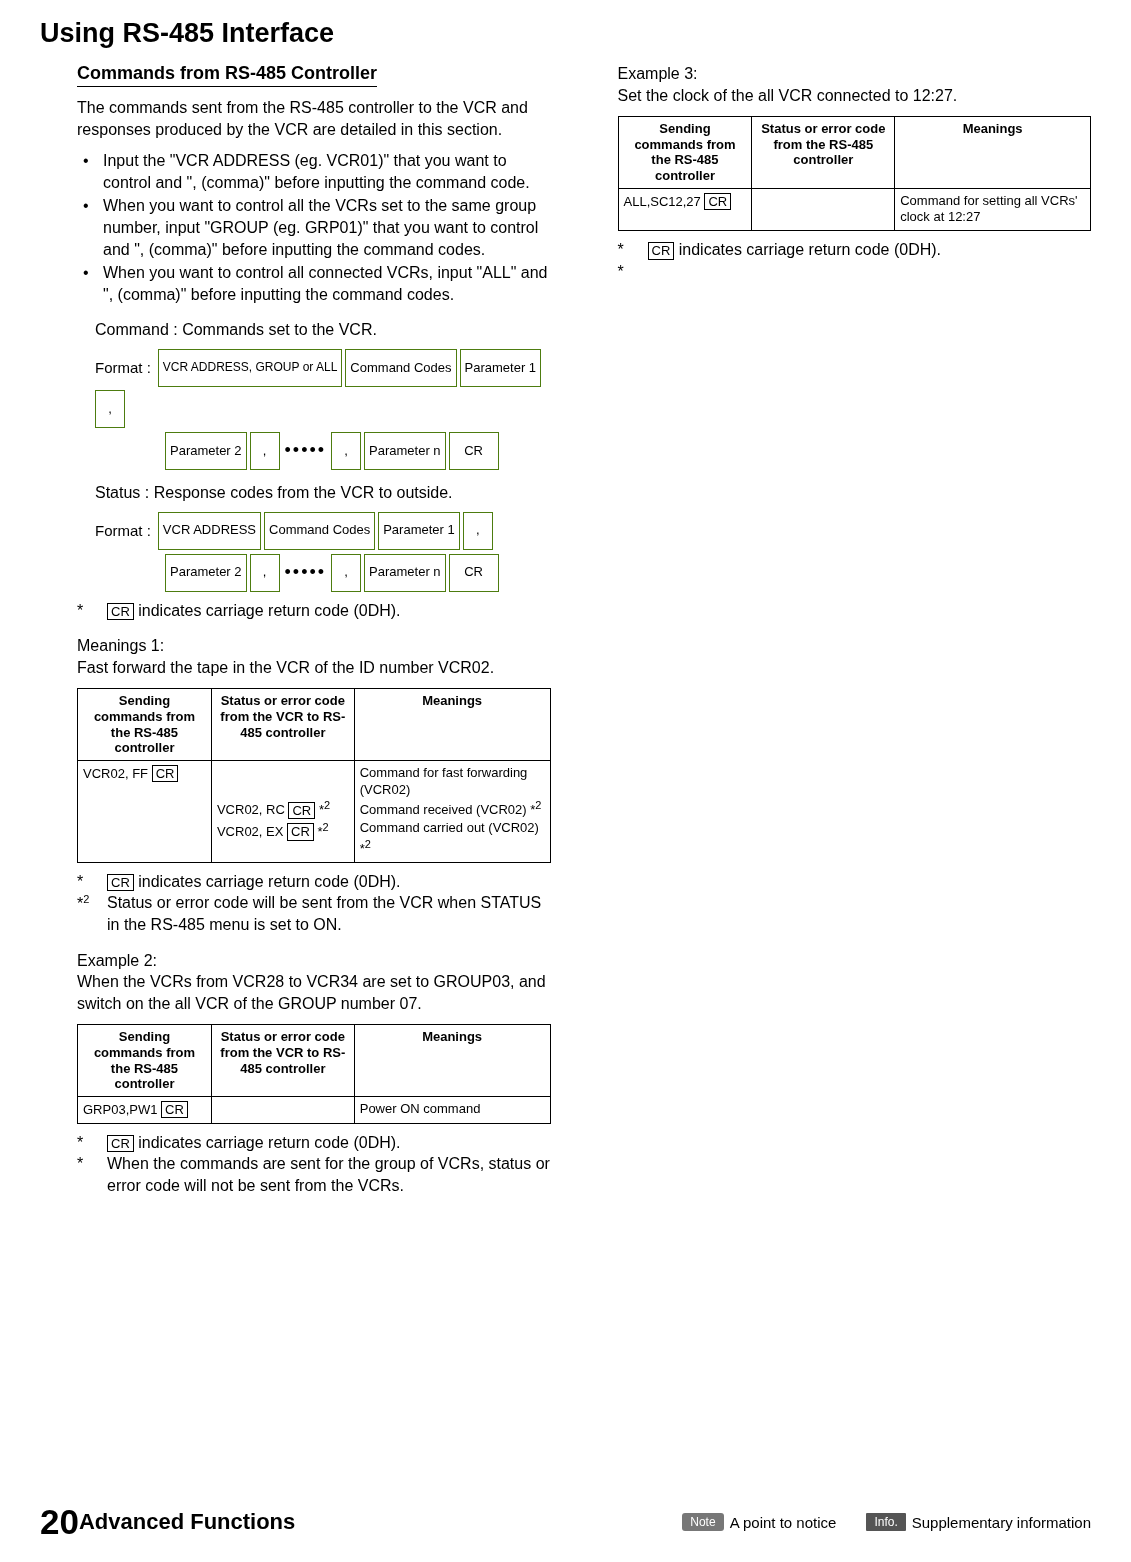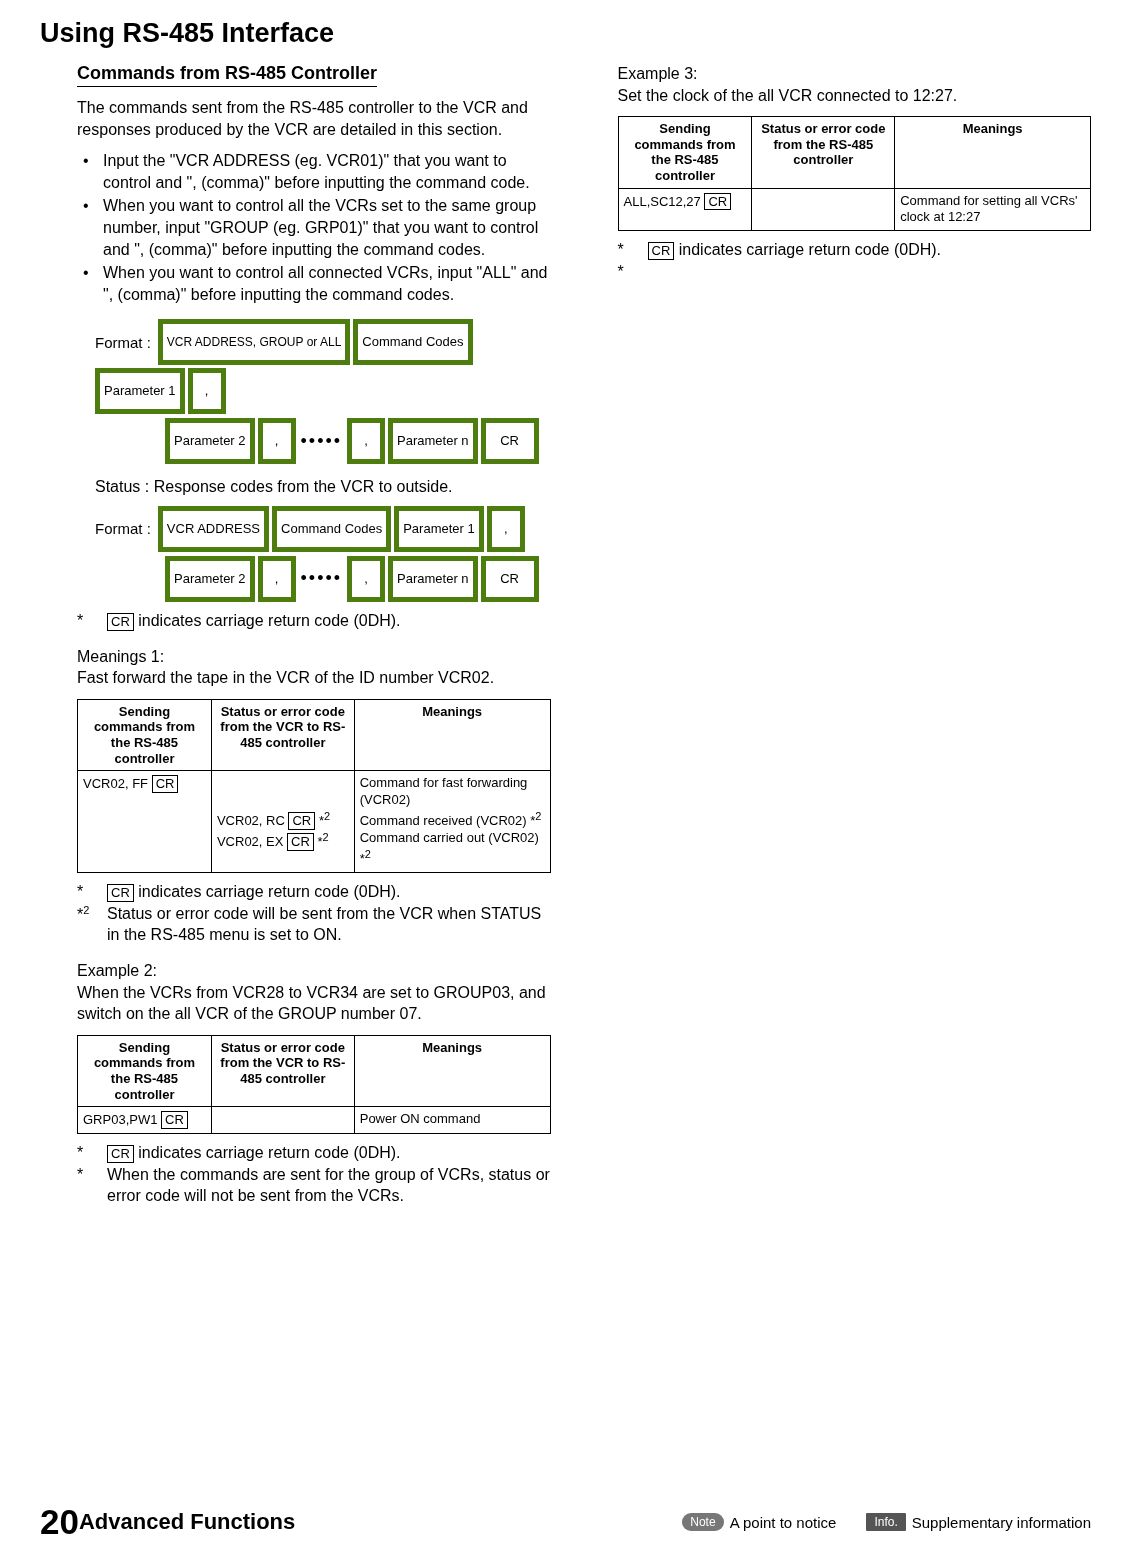--- a/index.html
+++ b/index.html
@@ -8,42 +8,42 @@
   h2{font-size:18px;margin:0 0 10px 0;font-weight:bold;border-bottom:1.5px solid #000;display:inline-block;padding-bottom:2px;}
   .cols{display:flex;gap:30px;}
   .col{flex:1;min-width:0;margin-left:37px;}
   p{font-size:16px;line-height:1.35;margin:0 0 10px 0;}
   ul.bul{list-style:none;padding:0;margin:0 0 14px 0;}
   ul.bul li{font-size:16px;line-height:1.35;padding-left:26px;position:relative;margin-bottom:2px;}
   ul.bul li::before{content:"•";position:absolute;left:6px;top:0;}
   .sub{margin-left:18px;font-size:16px;line-height:1.35;margin-bottom:8px;}
   .fmt{margin-left:18px;font-size:15px;display:flex;align-items:center;flex-wrap:wrap;gap:3px;margin-bottom:4px;}
   .fmt .lbl{margin-right:4px;}
-  .box{border:5px solid #4d7c0f;display:inline-flex;flex-direction:column;align-items:center;justify-content:center;text-align:center;font-size:13px;line-height:1.1;padding:3px 4px;min-height:30px;}
+  .box{border:1px solid #4d7c0f;display:inline-flex;flex-direction:column;align-items:center;justify-content:center;text-align:center;font-size:13px;line-height:1.1;padding:3px 4px;min-height:30px;}
   .box.sm{min-width:20px;}
   .box.addr{font-size:12px;}
   .dots{font-size:18px;letter-spacing:2px;padding:0 2px;}
   .fmt-row2{margin-left:88px;}
   .notes{list-style:none;padding:0;margin:8px 0 14px 0;}
   .notes li{font-size:16px;line-height:1.35;padding-left:30px;position:relative;}
   .notes li .mk{position:absolute;left:0;top:0;width:26px;}
   .crbox{border:1px solid #000;font-size:13px;padding:0 3px;display:inline-block;line-height:1.2;}
   .sup{font-size:11px;vertical-align:super;}
   table.ex{border-collapse:collapse;width:100%;margin:6px 0 6px 0;table-layout:fixed;}
   table.ex th,table.ex td{border:1px solid #000;font-size:13px;padding:4px 5px;vertical-align:top;}
   table.ex th{font-weight:bold;text-align:center;line-height:1.2;}
   table.ex td{line-height:1.3;}
   .w1{width:28%;}
   .w2{width:30%;}
   .w3{width:42%;}
   .footer{position:absolute;left:0;right:0;bottom:20px;padding:0 40px;display:flex;align-items:center;}
   .pg{font-size:35px;font-weight:bold;}
   .sect{font-size:22px;font-weight:bold;flex:0 0 auto;}
   .spacer{flex:1;}
-  .badge{color:#fff;font-size:12px;padding:2px 8px;border-radius:9px;margin-right:6px;display:inline-block;}
+  .badge{color:#fff;font-size:12px;padding:2px 8px;border-radius:3px;margin-right:6px;display:inline-block;}
   .badge.note{background:#777;}
   .badge.info{background:#555;border-radius:1px;}
   .ftxt{font-size:15px;margin-right:30px;}
 </style>
 </head>
 <body>
 <div class="page">
 
 <h1>Using RS-485 Interface</h1>
 
@@ -52,20 +52,21 @@
   <div class="col">
     <h2>Commands from RS-485 Controller</h2>
     <p>The commands sent from the RS-485 controller to the VCR and responses produced by the VCR are detailed in this section.</p>
 
     <ul class="bul">
       <li>Input the "VCR ADDRESS (eg. VCR01)" that you want to control and ", (comma)" before inputting the command code.</li>
       <li>When you want to control all the VCRs set to the same group number, input "GROUP (eg. GRP01)" that you want to control and ", (comma)" before inputting the command codes.</li>
       <li>When you want to control all connected VCRs, input "ALL" and ", (comma)" before inputting the command codes.</li>
     </ul>
 
+    <div class="sub">Command :  Commands set to the VCR.</div>
     <div class="fmt">
       <span class="lbl">Format :</span>
       <span class="box addr">
             <span>VCR ADDRESS, GROUP or ALL</span>
           </span>
       <span class="box">
             <span>Command Codes</span>
           </span>
       <span class="box">
             <span>Parameter 1</span>

